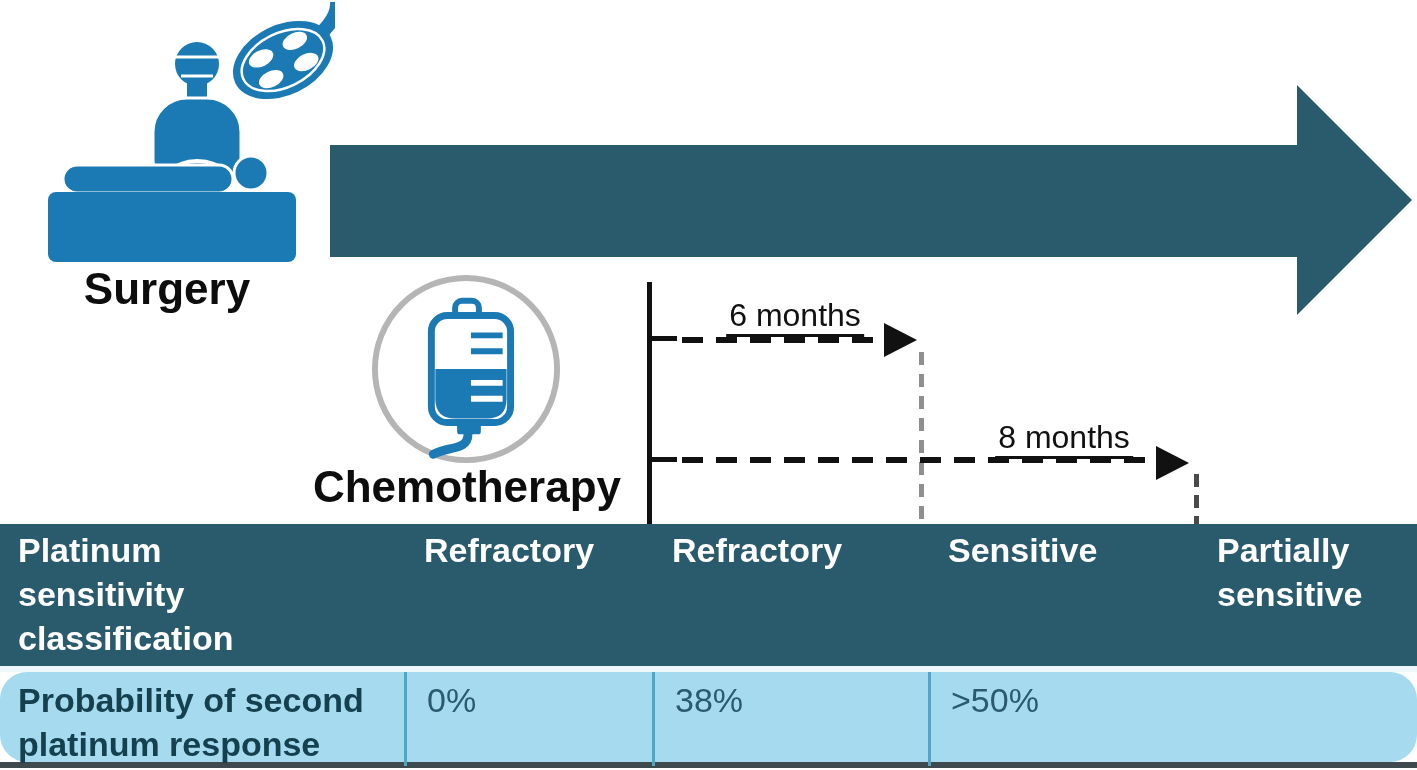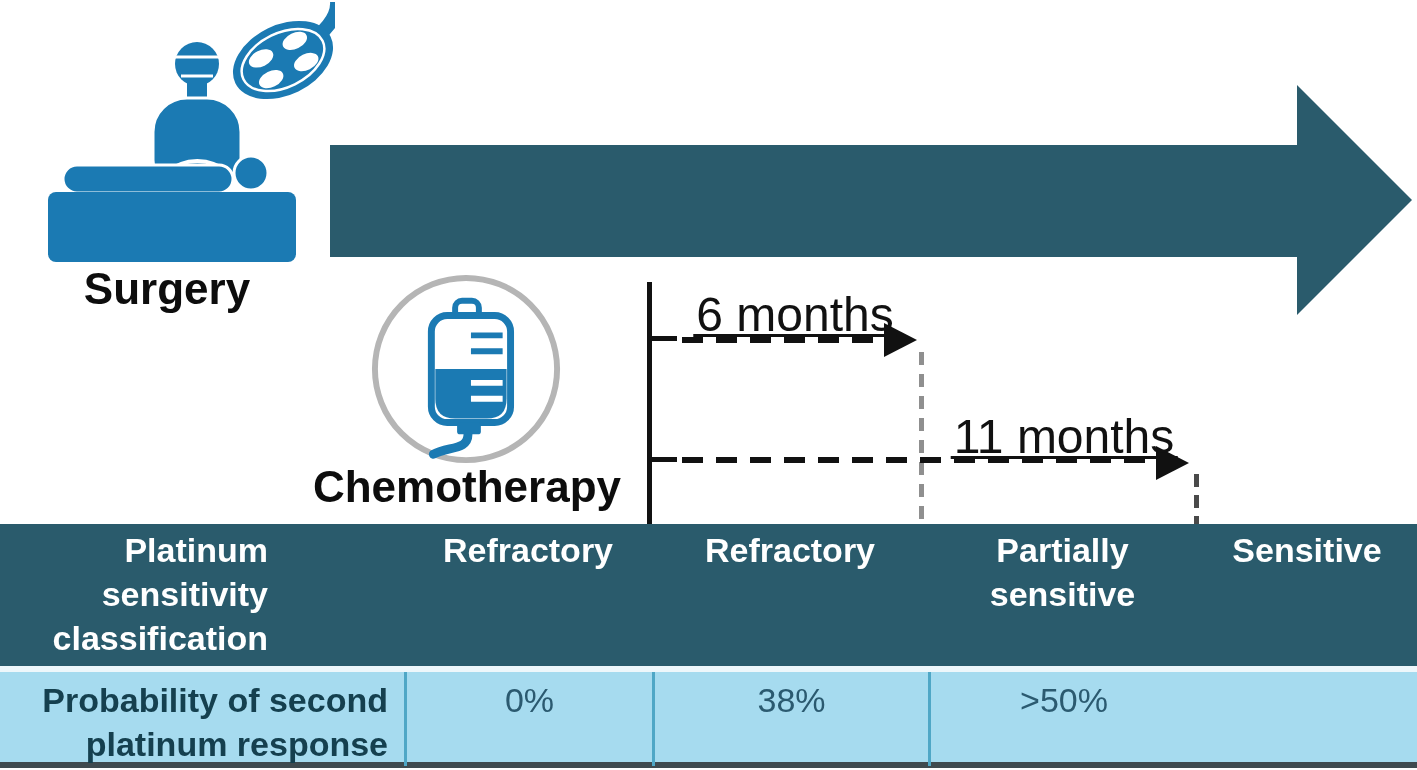--- a/index.html
+++ b/index.html
@@ -31,34 +31,34 @@
 
   
   .axis{left:647px;top:282px;width:5px;height:242px;background:var(--black);}
   .tick{width:30px;height:5px;background:var(--black);}
   .hdash{height:6px;background-image:repeating-linear-gradient(90deg,var(--black) 0 21px,transparent 21px 34px);}
   .tri{width:0;height:0;border-top:17px solid transparent;border-bottom:17px solid transparent;border-left:33px solid var(--black);}
   .vdash-gray{width:5px;background-image:repeating-linear-gradient(180deg,var(--gray-dash) 0 13px,transparent 13px 22px);}
   .vdash-dark{width:5px;background-image:repeating-linear-gradient(180deg,var(--dark-dash) 0 13px,transparent 13px 21px);}
   .milestone{
     position:absolute;transform:translateX(-50%);
-    font-size:48px;line-height:36px;color:var(--black);white-space:nowrap;
+    font-size:32px;line-height:36px;color:var(--black);white-space:nowrap;
     border-bottom:3px solid var(--black);padding:0 3px 1px 3px;
   }
 
   
   .table{left:0;top:524px;width:1417px;}
   .row{display:grid;grid-template-columns:404px 248px 276px 269px 220px;}
   .row-header{background:var(--dark-teal);height:142px;color:#ffffff;font-weight:bold;font-size:34px;line-height:44px;}
   .row-gap{height:6px;background:var(--gap-white);}
-  .row-data{background:var(--light-blue);height:90px;font-size:34px;line-height:44px;color:var(--value-text);}
+  .row-data{background:var(--light-blue);height:90px;font-size:34px;line-height:44px;color:var(--value-text);border-radius:27px;}
   .row-bottom{height:6px;background:var(--bottom-border);}
   .cell-label{padding:4px 0 0 18px;text-align:left;}
-  .cell-label .wrapbox{width:250px;text-align:right;}
-  .cell-center{text-align:center;padding:4px 20px 0 20px;}
+  .cell-label .wrapbox{width:250px;}
+  .cell-center{text-align:left;padding:4px 20px 0 20px;}
   .row-data .cell-label{font-weight:bold;color:var(--label-text);padding-top:6px;}
   .row-data .cell-label .wrapbox{width:370px;}
   .row-data .cell-center{padding-top:6px;}
   .row-data .cell-center{border-left:3px solid var(--divider-blue);}
 </style>
 </head>
 <body>
 
 <div class="canvas">
 
@@ -114,31 +114,31 @@
   <div class="abs tick" style="left:647px;top:457px"></div>
 
   <div class="abs hdash" style="left:682px;top:337px;width:202px"></div>
   <div class="abs tri" style="left:884px;top:323px"></div>
   <div class="abs vdash-gray" style="left:919px;top:352px;height:172px"></div>
   <span class="milestone" style="left:795px;top:297px">6 months</span>
 
   <div class="abs hdash" style="left:682px;top:457px;width:474px"></div>
   <div class="abs tri" style="left:1156px;top:446px"></div>
   <div class="abs vdash-dark" style="left:1194px;top:474px;height:50px"></div>
-  <span class="milestone" style="left:1064px;top:419px">11 months</span>
+  <span class="milestone" style="left:1064px;top:419px">8 months</span>
 
   <div class="abs table">
     <div class="row row-header">
       <div class="cell-label">
         <div class="wrapbox">Platinum sensitivity classification</div>
       </div>
       <div class="cell-center">Refractory</div>
       <div class="cell-center">Refractory</div>
+      <div class="cell-center">Sensitive</div>
       <div class="cell-center">Partially sensitive</div>
-      <div class="cell-center">Sensitive</div>
     </div>
     <div class="row-gap"></div>
     <div class="row row-data">
       <div class="cell-label">
         <div class="wrapbox">Probability of second platinum response</div>
       </div>
       <div class="cell-center">0%</div>
       <div class="cell-center">38%</div>
       <div class="cell-center">&gt;50%</div>
     </div>

